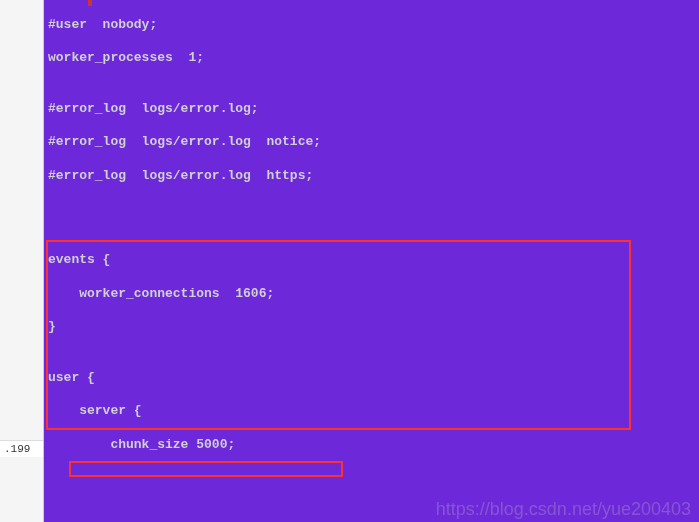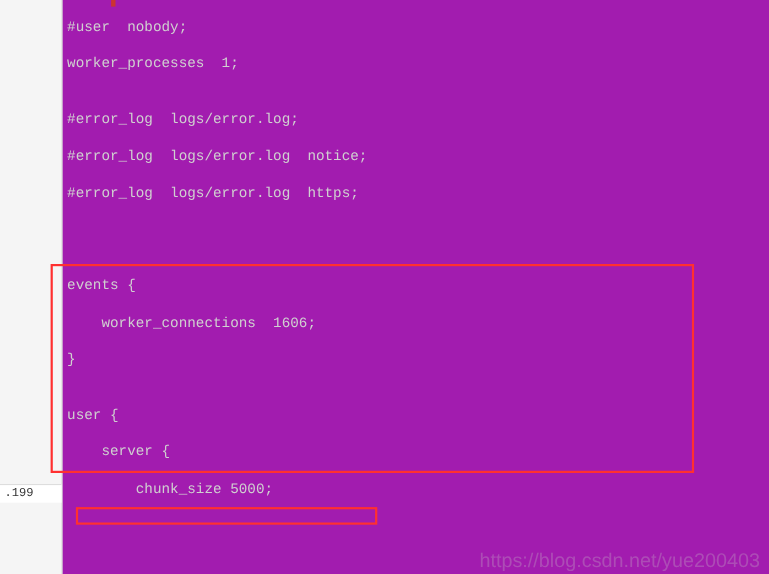--- a/index.html
+++ b/index.html
@@ -14,42 +14,43 @@
       width: 699px;
       height: 522px;
       overflow: hidden;
       position: relative;
     }
     .container {
       display: flex;
       height: 100%;
     }
     .left-panel {
-      width: 57px;
+      width: 44px;
       background: #f5f5f5;
       border-right: 1px solid #ccc;
       display: flex;
       flex-direction: column;
       justify-content: flex-end;
       padding-bottom: 65px;
     }
     .ip-label {
       font-size: 11px;
       color: #333;
       padding: 2px 4px;
       border-top: 1px solid #ddd;
       background: #fff;
     }
     .terminal {
       flex: 1;
-      background: #a21caf;
+      background: #6d28d9;
       color: #d0d0d0;
       padding: 0;
       overflow: hidden;
       position: relative;
+      font-weight: bold;
     }
     .code-content {
       padding: 0 4px;
       white-space: pre;
       line-height: 16.8px;
     }
     .highlight-block {
       position: absolute;
       border: 2px solid #ff3030;
       pointer-events: none;

